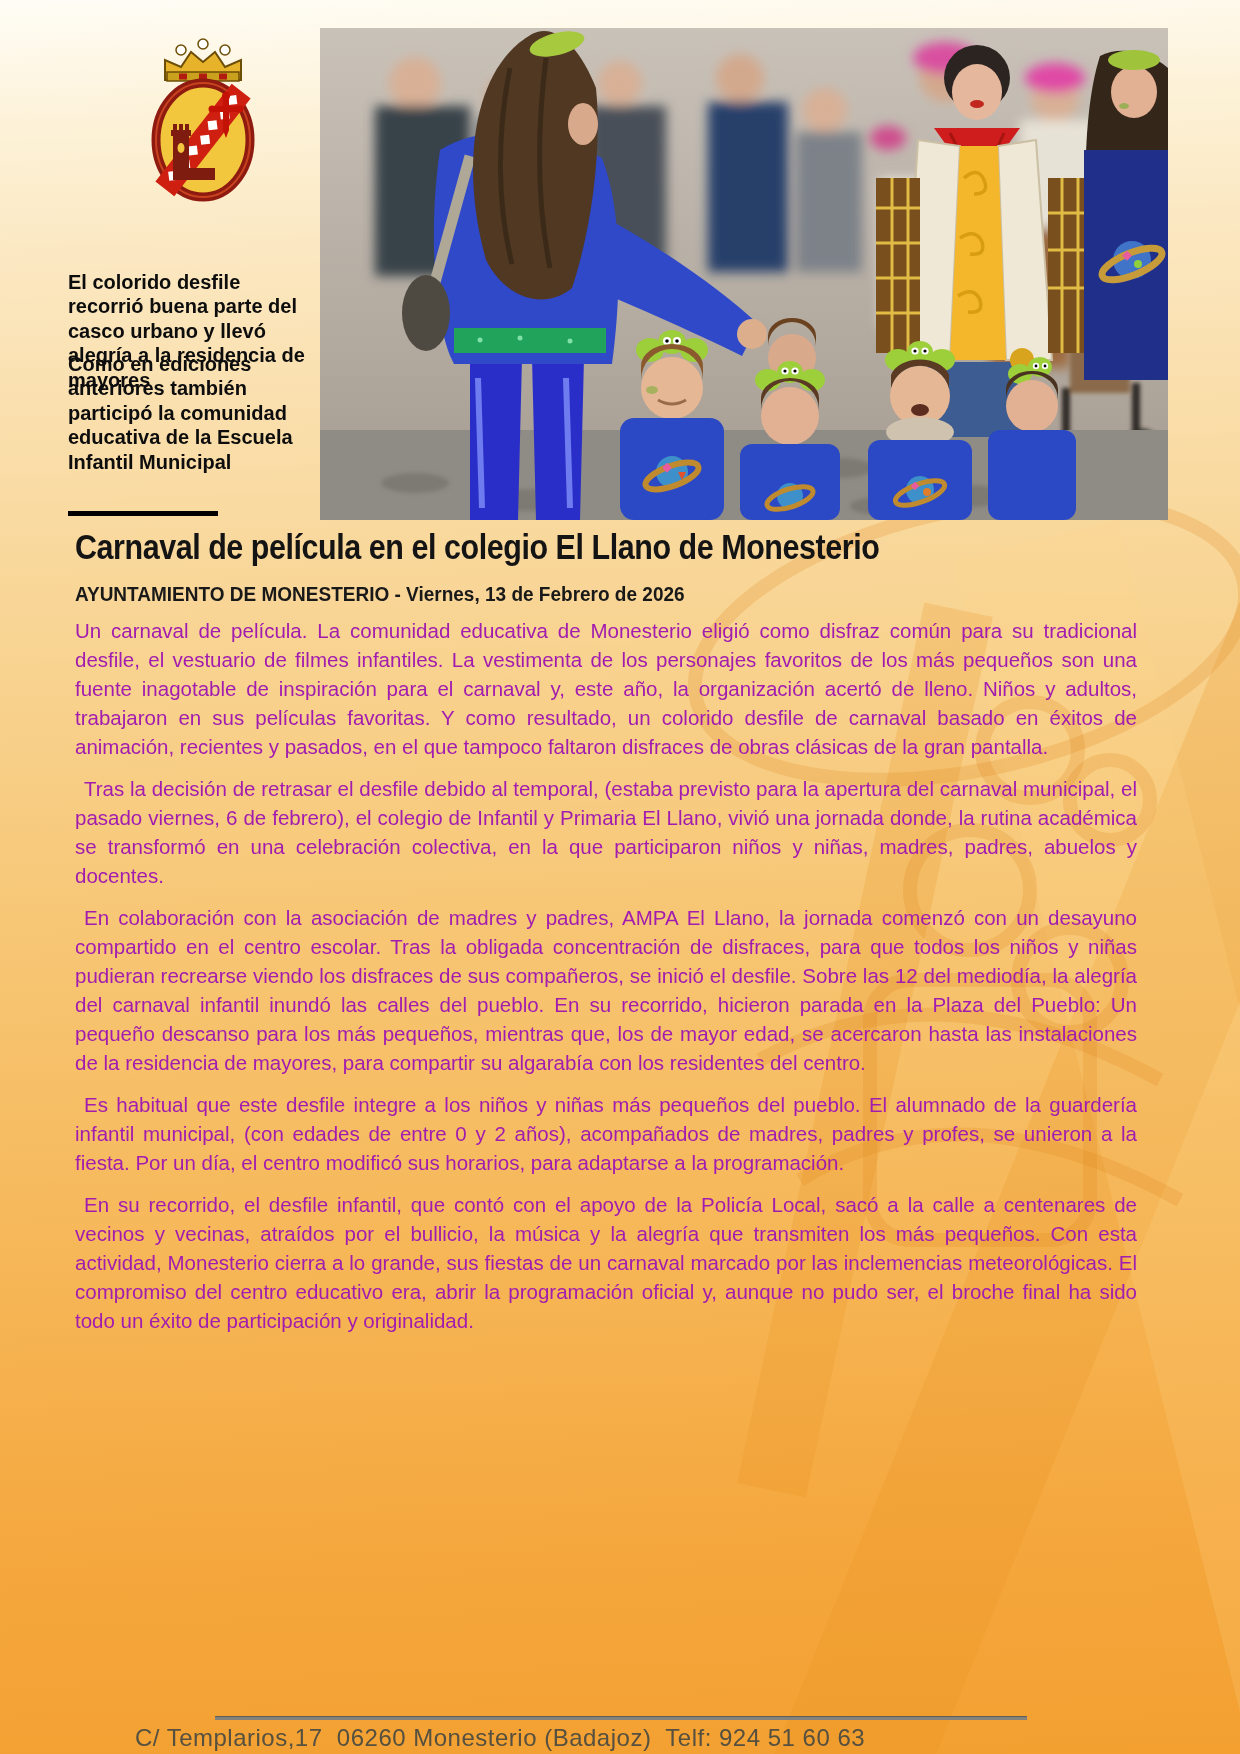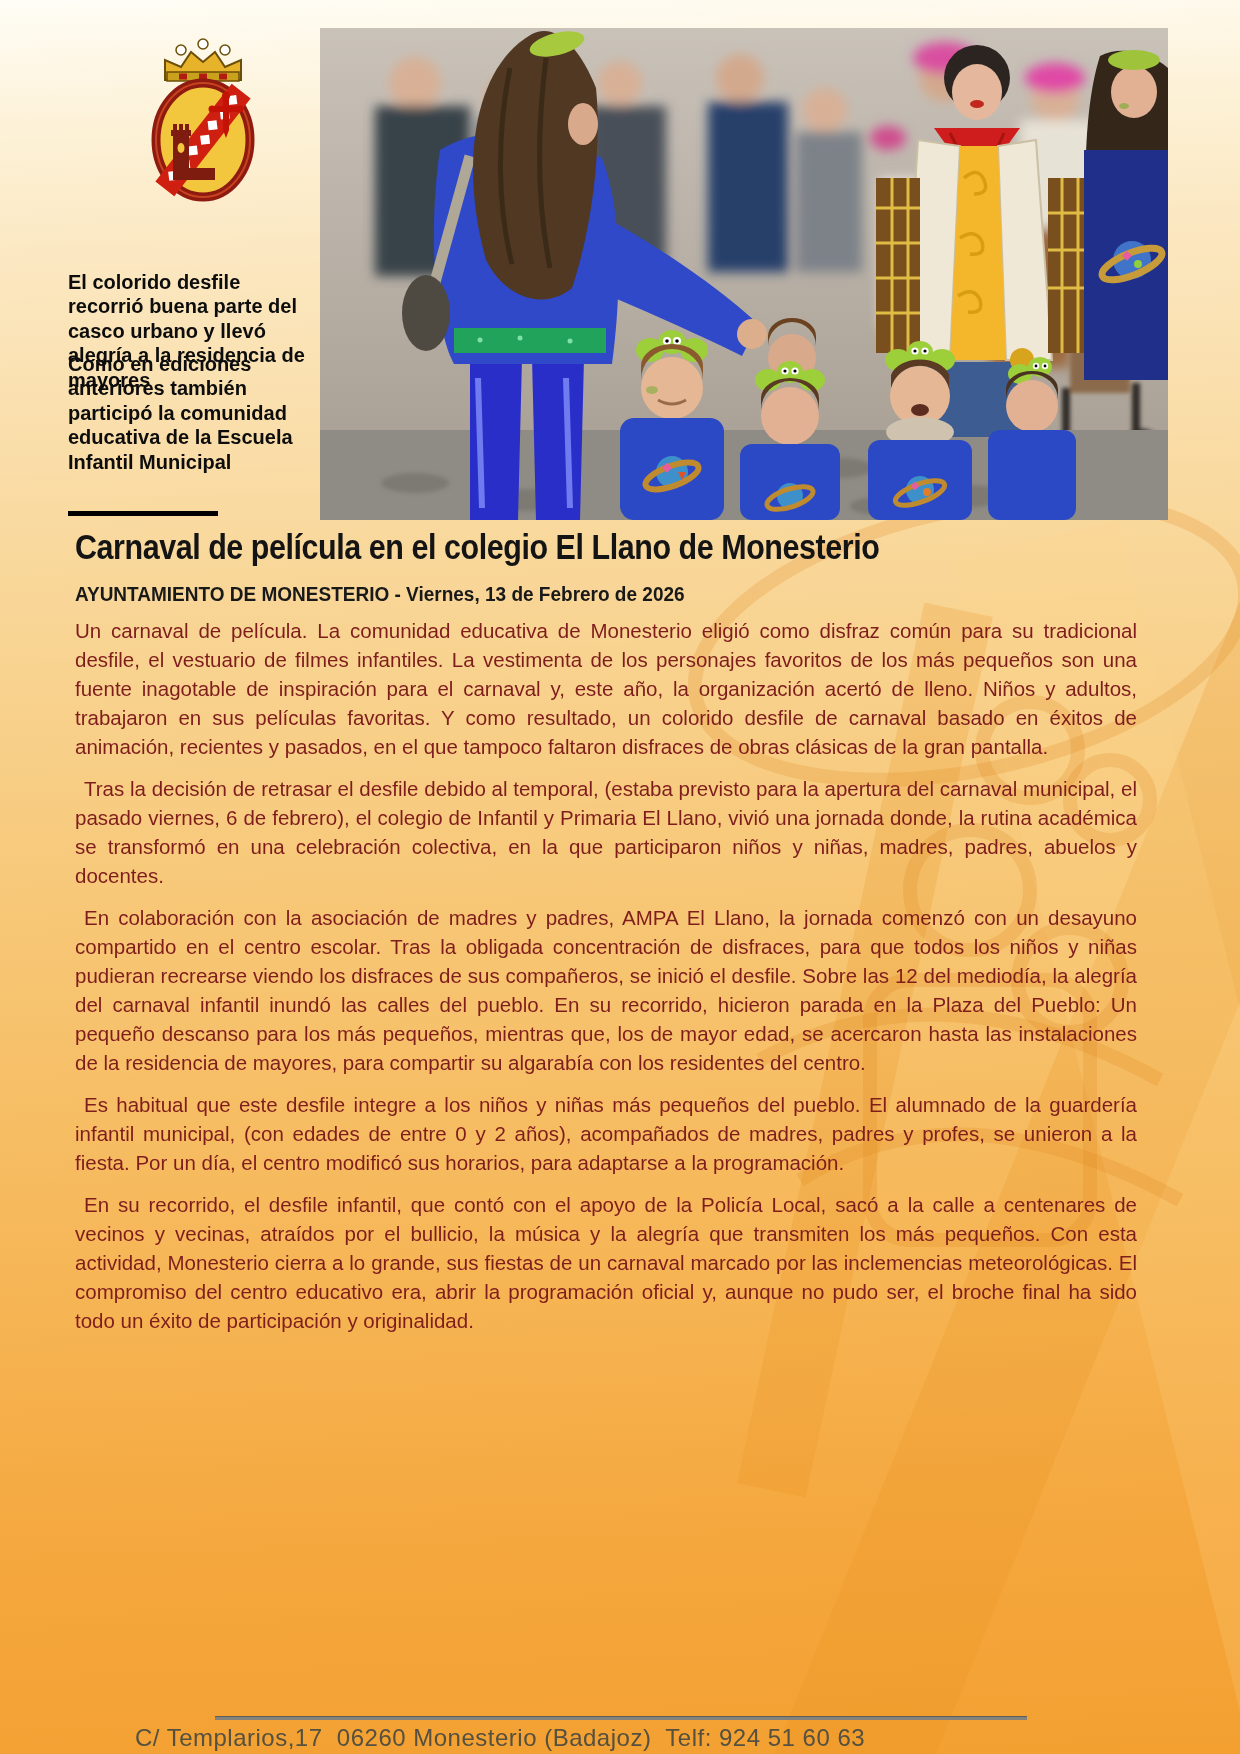--- a/index.html
+++ b/index.html
@@ -31,21 +31,21 @@
   
   #photo{left:320px;top:28px;width:848px;height:492px;background:#b6ada3;overflow:hidden;}
   #photo svg{display:block;width:100%;height:100%;}
   
   #title-rule{left:68px;top:511px;width:150px;height:5px;background:#000;}
   #title{left:75px;top:527px;width:1100px;font-size:35px;font-weight:bold;color:#141414;
          white-space:nowrap;transform:scaleX(0.87);transform-origin:left;letter-spacing:-0.5px;}
   #byline{left:75px;top:583px;width:900px;font-size:20px;font-weight:bold;color:#191919;
           white-space:nowrap;transform:scaleX(0.95);transform-origin:left;}
   
-  #article{left:75px;top:616px;width:1062px;color:#7f1d1d;font-size:20.5px;line-height:29px;text-align:justify;}
+  #article{left:75px;top:616px;width:1062px;color:#a21caf;font-size:20.5px;line-height:29px;text-align:justify;}
   #article p{margin:0 0 13px 0;}
   #article p.ind{text-indent:9px;}
   #article h2{margin:3px 0 13px 0;font-size:20.5px;font-weight:normal;line-height:29px;text-align:left;}
   
   #footer-rule{left:215px;top:1716px;width:812px;height:3px;background:#84827b;border-top:1px solid #5f5d57;}
   #footer-text{left:0;top:1724px;width:1000px;text-align:center;font-size:24px;color:#55503f;letter-spacing:0.5px;}
 </style>
 </head>
 <body>
 

